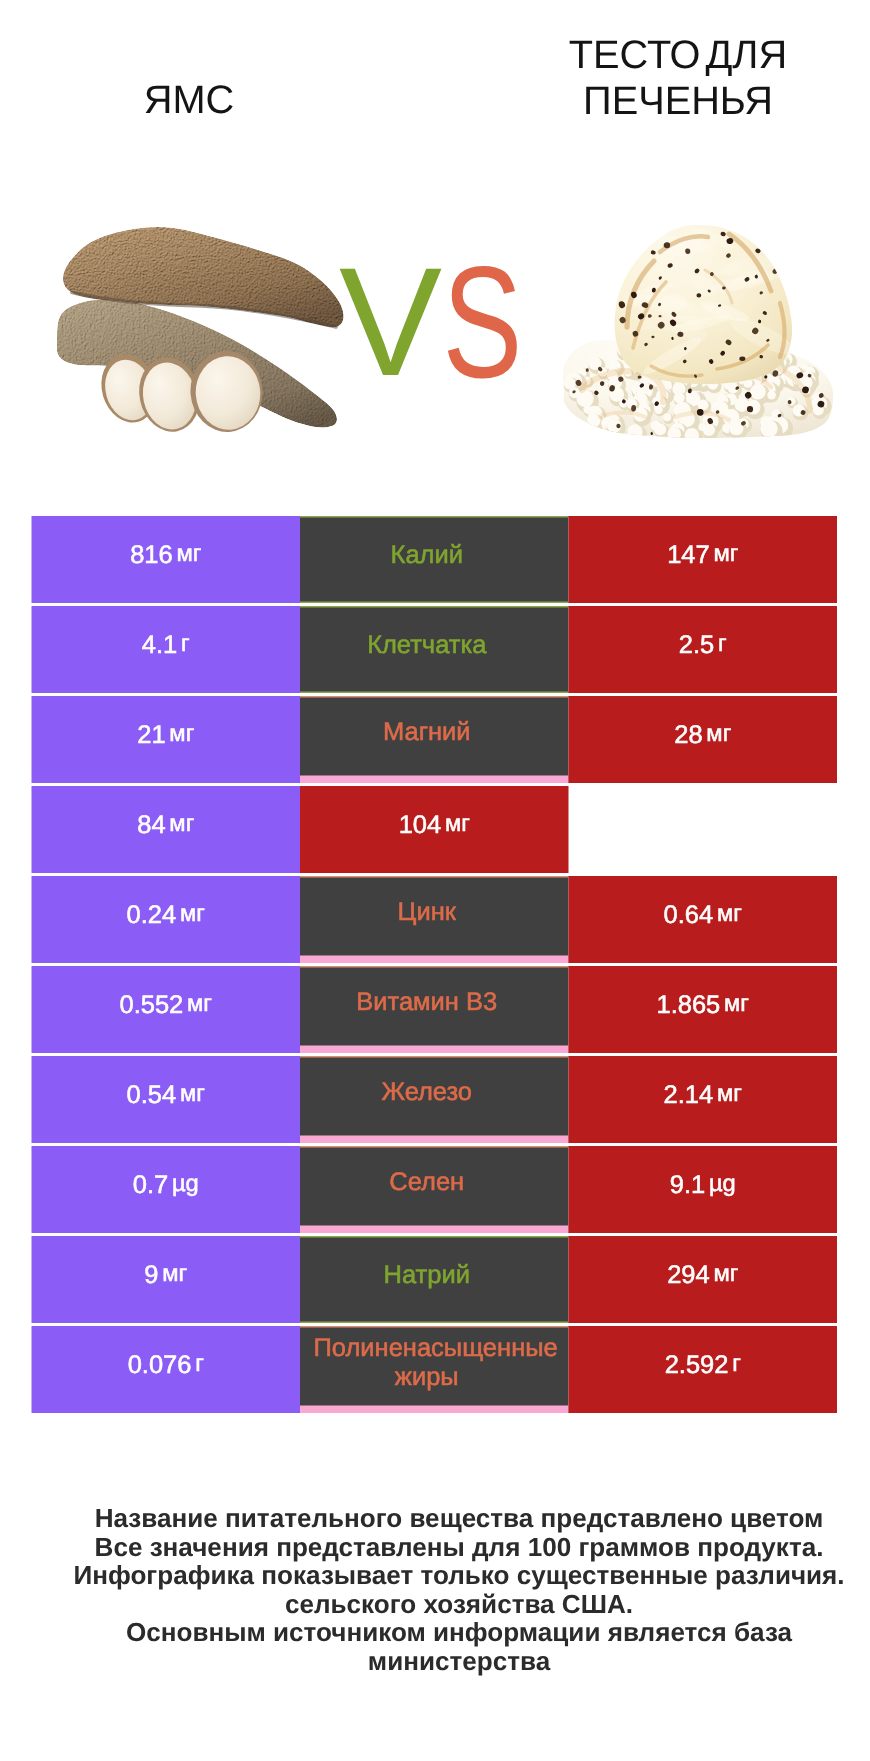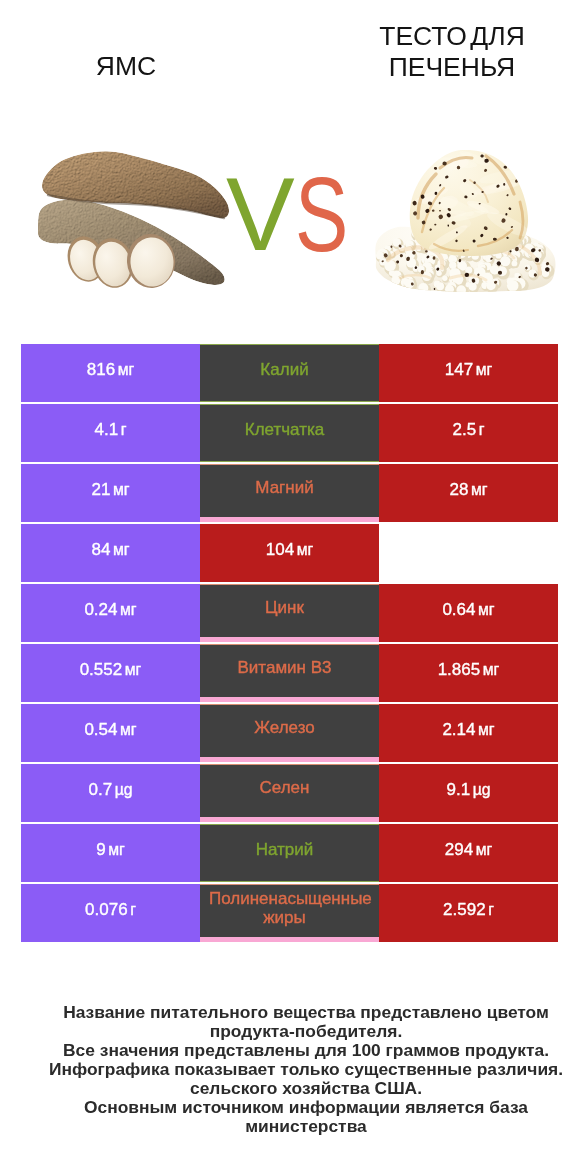--- a/index.html
+++ b/index.html
@@ -714,19 +714,18 @@
         </div>
         <div class="cell right">
           <span>2.592</span>
           <span class="unit">г</span>
         </div>
       </div>
     </div>
 
   <div class="footer" id="footer">
       <div>Название питательного вещества представлено цветом</div>
-      <div>продукта-победителя.</div>
       <div>Все значения представлены для 100 граммов продукта.</div>
       <div>Инфографика показывает только существенные различия.</div>
       <div>сельского хозяйства США.</div>
       <div>Основным источником информации является база министерства</div>
     </div>
 </div>
 
 </body></html>

